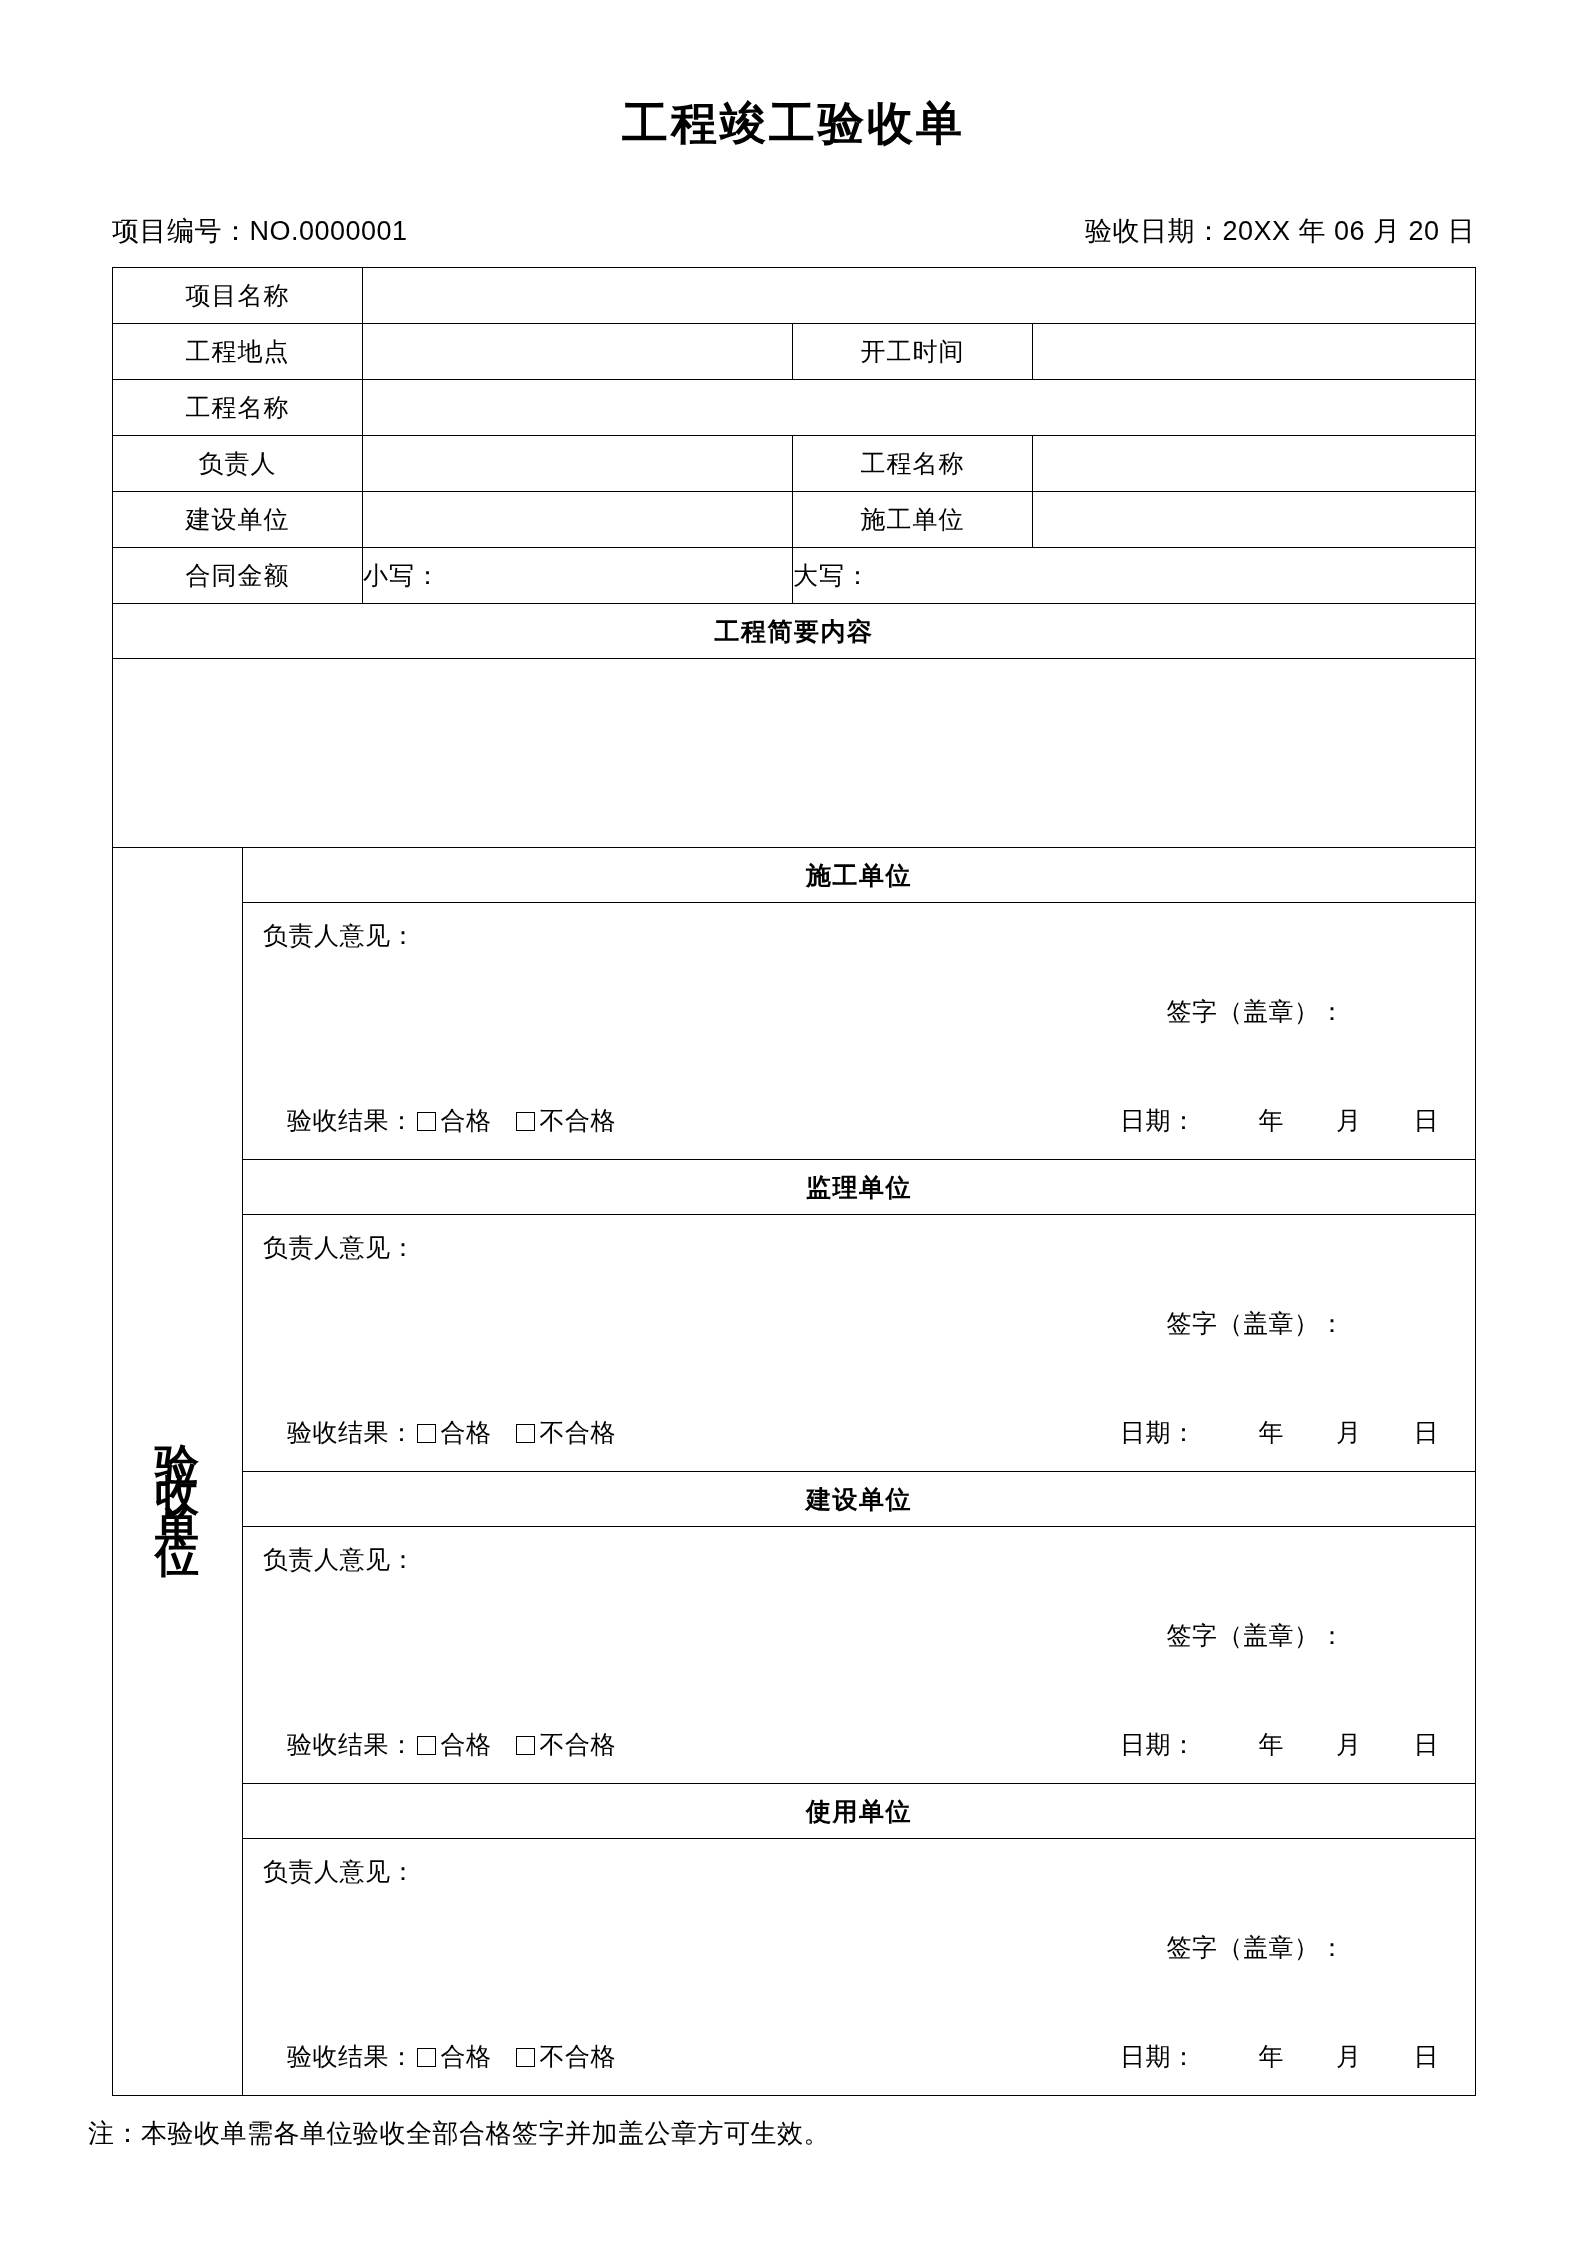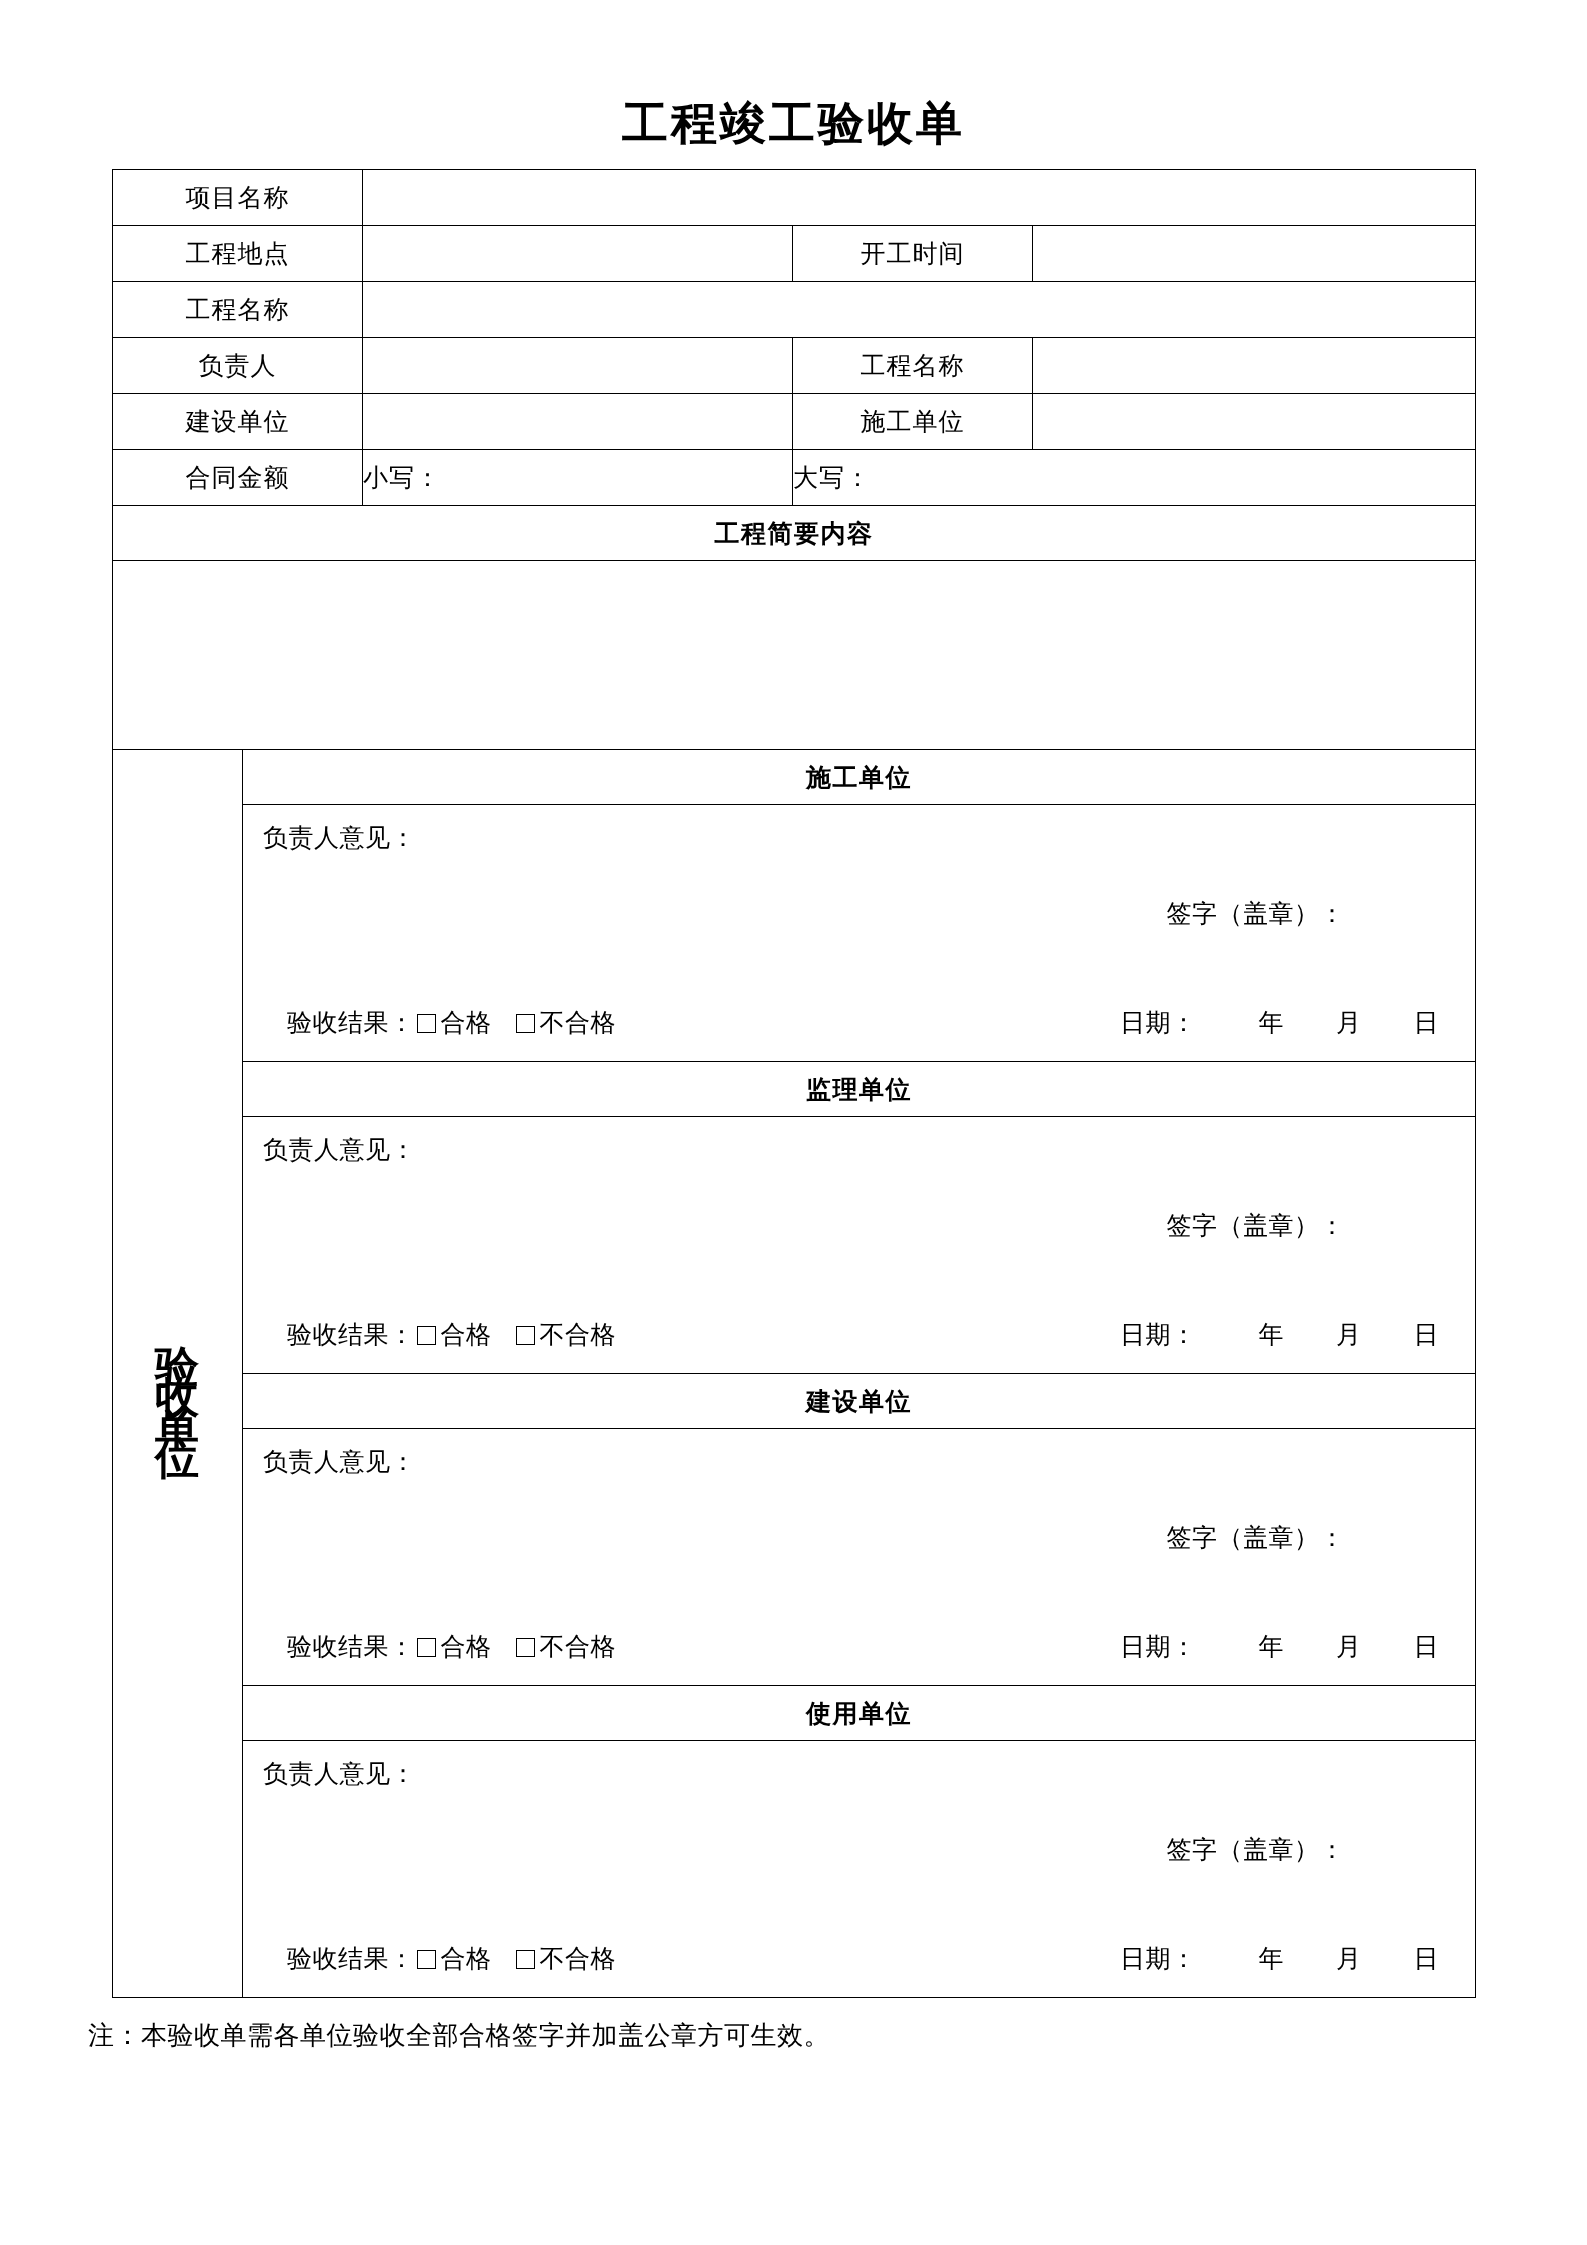--- a/index.html
+++ b/index.html
@@ -166,20 +166,24 @@
     letter-spacing: 0.5px;
   }
 </style>
 </head>
 <body>
 
 <div class="page">
 
   <div class="doc-title">工程竣工验收单</div>
 
+  <div class="meta-row">
+    <div class="meta-left"><span>项目编号：</span><span>NO.0000001</span></div>
+    <div class="meta-right"><span>验收日期：</span><span>20XX 年 06 月 20 日</span></div>
+  </div>
 
   <table class="form">
     <colgroup>
       <col style="width:130px">
       <col style="width:120px">
       <col style="width:430px">
       <col style="width:240px">
       <col style="width:443px">
     </colgroup>
     <tbody>

